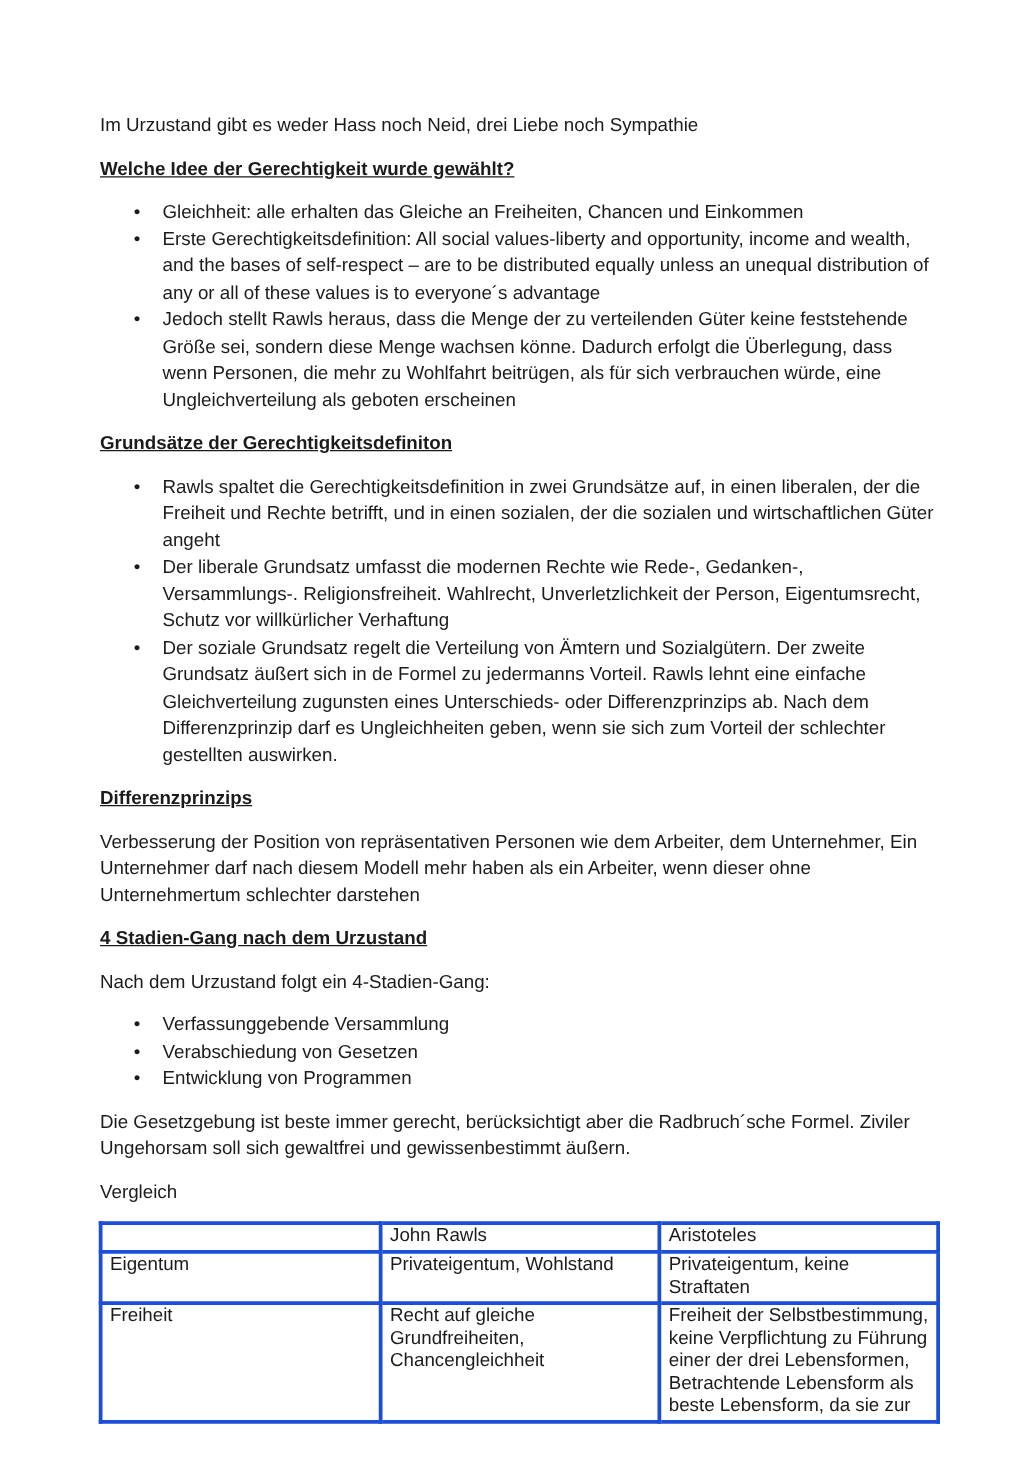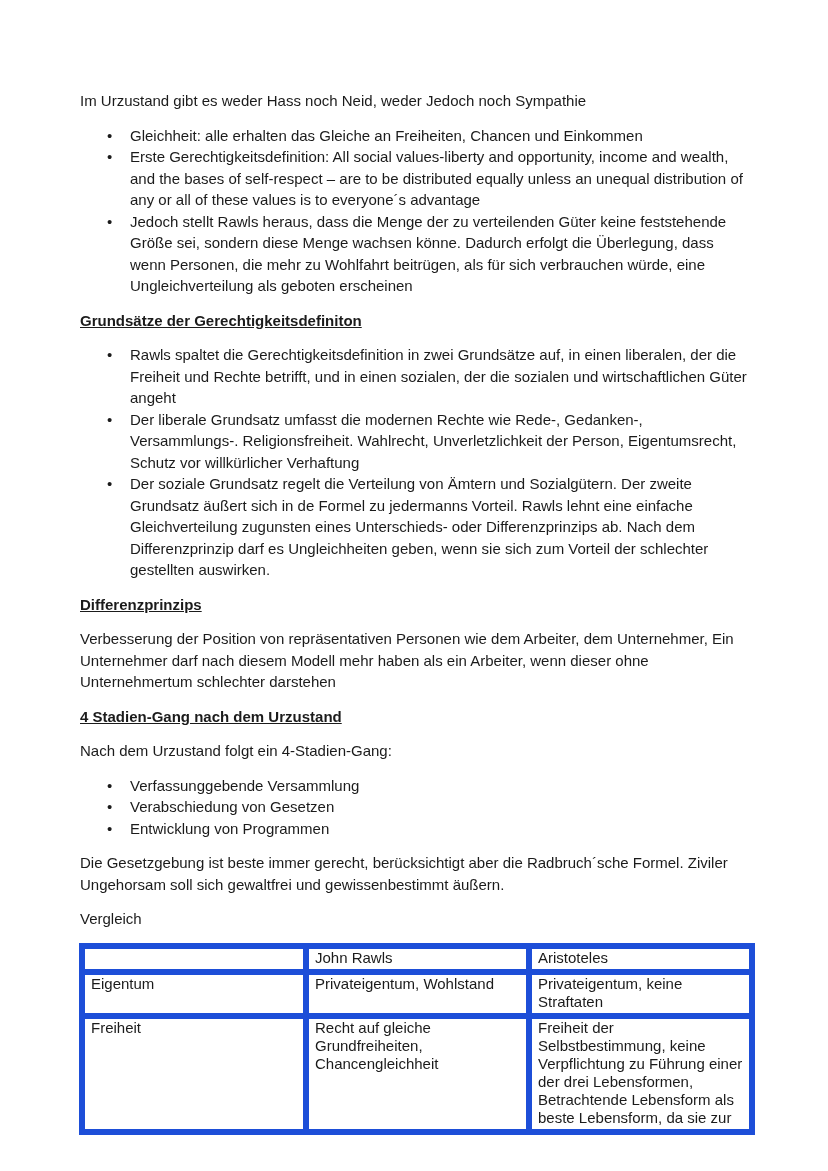--- a/index.html
+++ b/index.html
@@ -46,36 +46,37 @@
   .comparison-table {
     width: 670px;
     border-collapse: collapse;
     table-layout: fixed;
     margin-left: -1px;
     margin-top: 2px;
     font-size: 15px;
     line-height: 18px;
   }
   .comparison-table td {
-    border: 6px solid #1d4ed8;
+    border: 3px solid #1d4ed8;
     vertical-align: top;
     padding: 0 6px 2px 6px;
   }
   .comparison-table col.c1 { width: 224px; }
   .comparison-table col.c2 { width: 223px; }
   .comparison-table col.c3 { width: 223px; }
 </style>
 </head>
 <body>
 
 <div class="page">
   <div class="content">
 
-    <p class="para">Im Urzustand gibt es weder Hass noch Neid, weder Jedoch noch Sympathie</p>
+    <p class="para">Im Urzustand gibt es weder Hass noch Neid, drei Liebe noch Sympathie</p>
 
+    <p class="heading">Welche Idee der Gerechtigkeit wurde gewählt?</p>
     <ul class="bullets">
       <li>Gleichheit: alle erhalten das Gleiche an Freiheiten, Chancen und Einkommen</li>
       <li>Erste Gerechtigkeitsdefinition: All social values-liberty and opportunity, income and wealth, and the bases of self-respect – are to be distributed equally unless an unequal distribution of any or  all of these values is to everyone´s advantage</li>
       <li>Jedoch stellt Rawls heraus, dass die Menge der zu verteilenden Güter keine feststehende Größe sei, sondern diese Menge wachsen könne. Dadurch erfolgt die Überlegung, dass wenn Personen, die mehr zu Wohlfahrt beitrügen, als für sich verbrauchen würde, eine Ungleichverteilung als geboten erscheinen</li>
     </ul>
 
     <p class="heading">Grundsätze der Gerechtigkeitsdefiniton</p>
     <ul class="bullets">
       <li>Rawls spaltet die Gerechtigkeitsdefinition in zwei Grundsätze auf, in einen liberalen, der die Freiheit und Rechte betrifft, und in einen sozialen, der die sozialen und wirtschaftlichen Güter angeht</li>
       <li>Der liberale Grundsatz umfasst die modernen Rechte wie Rede-, Gedanken-, Versammlungs-. Religionsfreiheit. Wahlrecht, Unverletzlichkeit der Person, Eigentumsrecht, Schutz vor willkürlicher Verhaftung</li>

